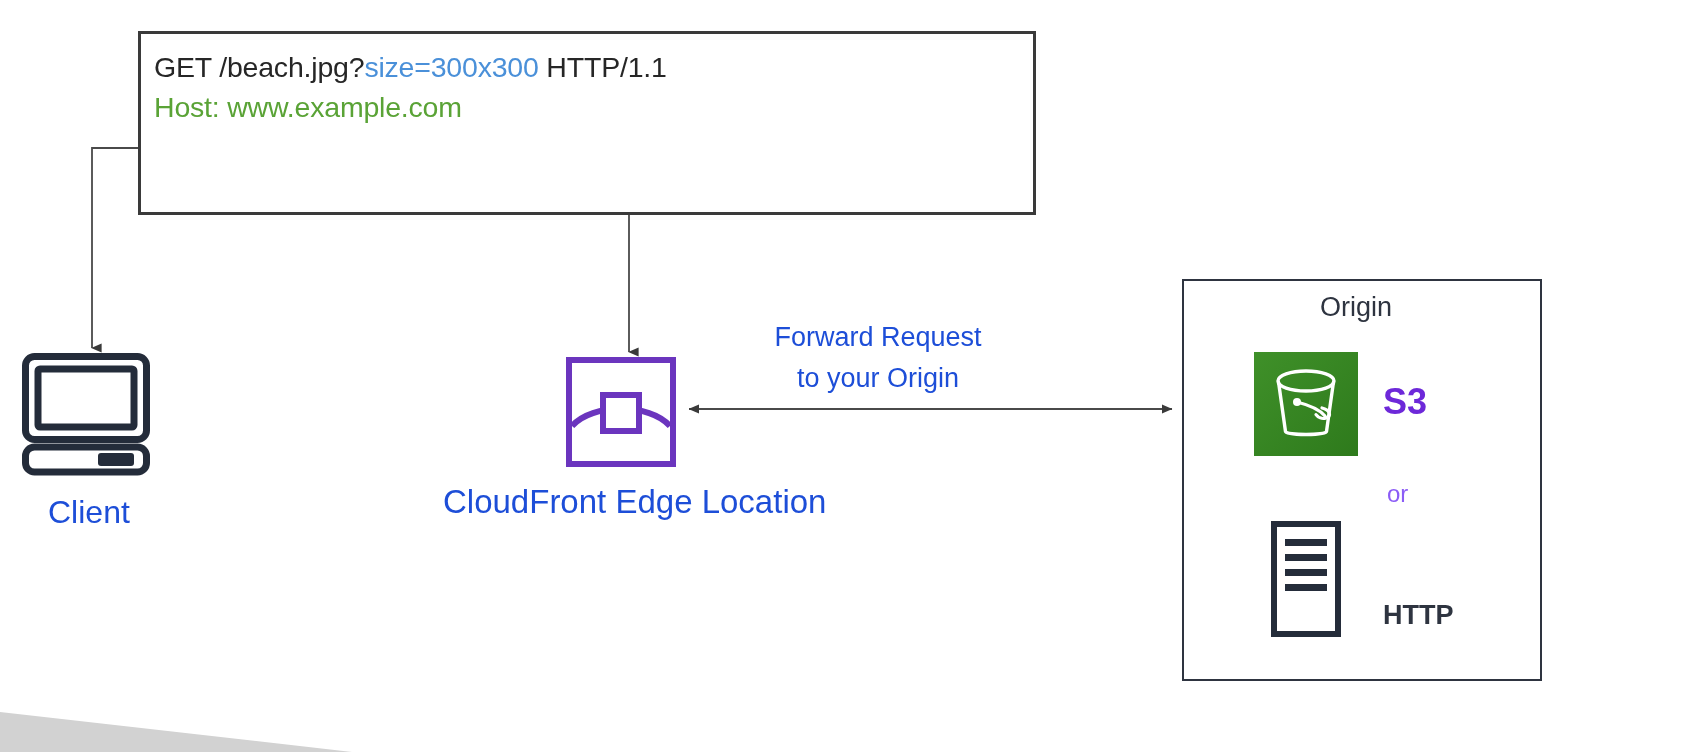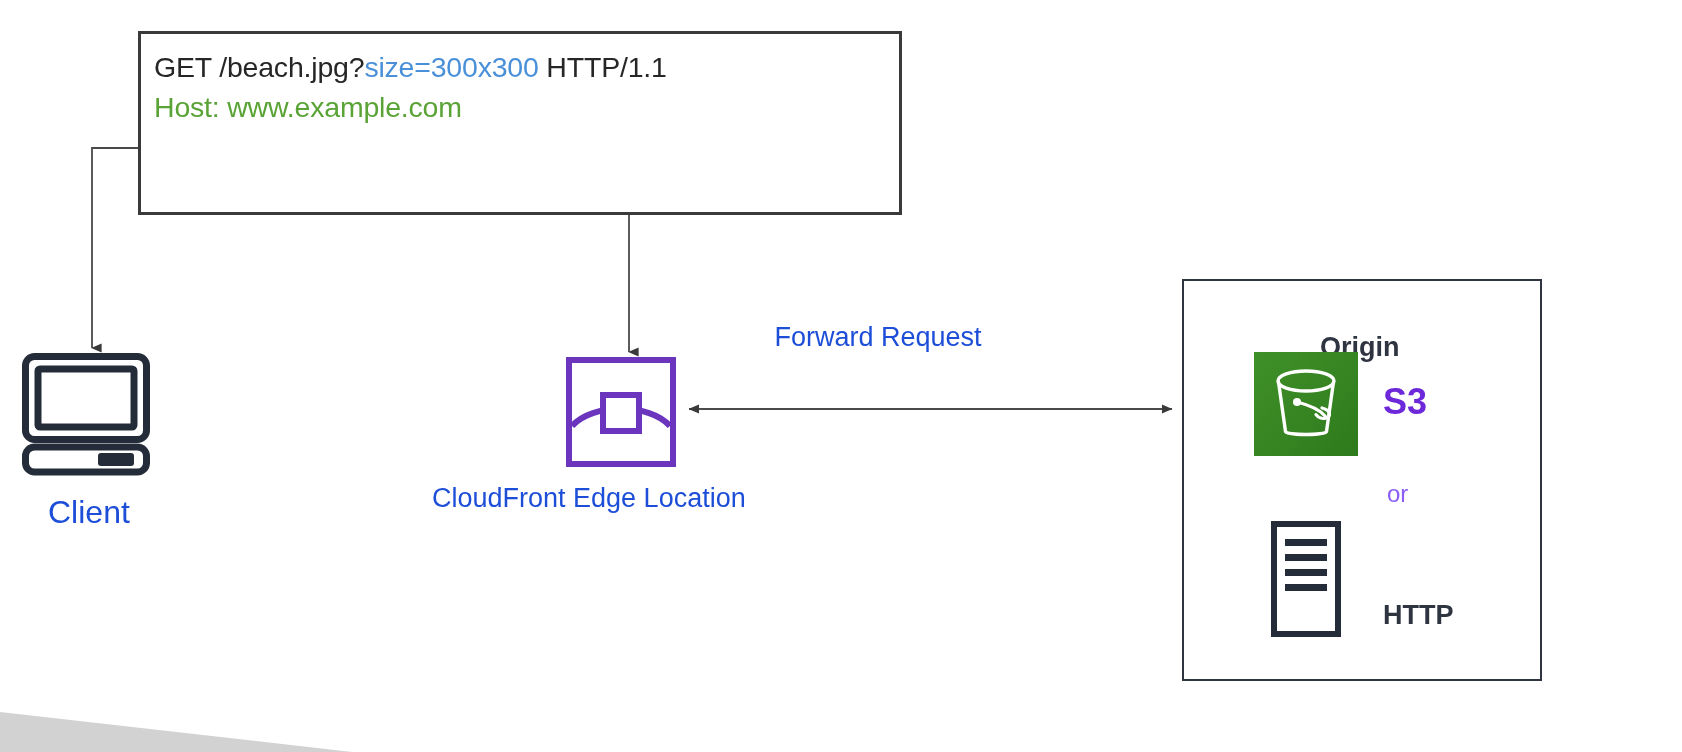--- a/index.html
+++ b/index.html
@@ -26,21 +26,21 @@
     width: 1682px;
     height: 752px;
     pointer-events: none;
   }
 
   
   #request-box {
     position: absolute;
     left: 138px;
     top: 31px;
-    width: 764px;
+    width: 898px;
     height: 184px;
     border: 3px solid #3a3a3a;
     background: #ffffff;
     box-sizing: border-box;
     padding: 13px 16px 0 13px;
   }
   .req-line {
     font-size: 28.5px;
     line-height: 40px;
     white-space: nowrap;
@@ -55,39 +55,38 @@
     position: absolute;
     white-space: nowrap;
     color: #1d4ed8;
   }
   #client-label {
     left: 48px;
     top: 494px;
     font-size: 32px;
   }
   #cf-label {
-    left: 432px;
+    left: 443px;
     top: 483px;
-    font-size: 27px;
+    font-size: 33px;
   }
   #fwd-label {
     left: 762px;
     top: 317px;
     font-size: 27px;
     line-height: 41px;
     text-align: center;
     width: 232px;
   }
   #origin-title {
     left: 1320px;
     top: 292px;
     font-size: 27px;
-    font-weight: bold;
+    font-weight: normal;
     color: #2e3440;
-    margin-top: 40px;
   }
   #s3-label {
     left: 1383px;
     top: 381px;
     font-size: 36px;
     font-weight: bold;
     color: #6d28d9;
   }
   #or-label {
     left: 1387px;
@@ -202,20 +201,21 @@
 
   <svg id="cf-icon" viewBox="0 0 110 110">
     <rect x="3" y="3" width="104" height="104" fill="#ffffff" stroke="#6b35be" stroke-width="6"></rect>
     <path d="M6,69 C26,46 84,46 104,69" fill="none" stroke="#6b35be" stroke-width="6"></path>
     <rect x="37" y="38" width="36" height="36" fill="#ffffff" stroke="#6b35be" stroke-width="6"></rect>
   </svg>
   <div class="lbl" id="cf-label">CloudFront Edge Location</div>
 
   <div class="lbl" id="fwd-label">
     <div>Forward Request</div>
+    <div>to your Origin</div>
   </div>
 
   <div id="origin-box"></div>
   <div class="lbl" id="origin-title">Origin</div>
 
   <div id="s3-icon">
     <svg viewBox="0 0 104 104" width="104" height="104">
       <ellipse cx="52" cy="29" rx="28" ry="10" fill="none" stroke="#ffffff" stroke-width="3.4"></ellipse>
       <path d="M24.6,30.5 L31.5,79.5 C32,83.5 72,83.5 72.5,79.5 L79.4,30.5" fill="none" stroke="#ffffff" stroke-width="3.4" stroke-linecap="round"></path>
       <path d="M43,50 C55,53 66,58 71,64" fill="none" stroke="#ffffff" stroke-width="3.2" stroke-linecap="round"></path>

